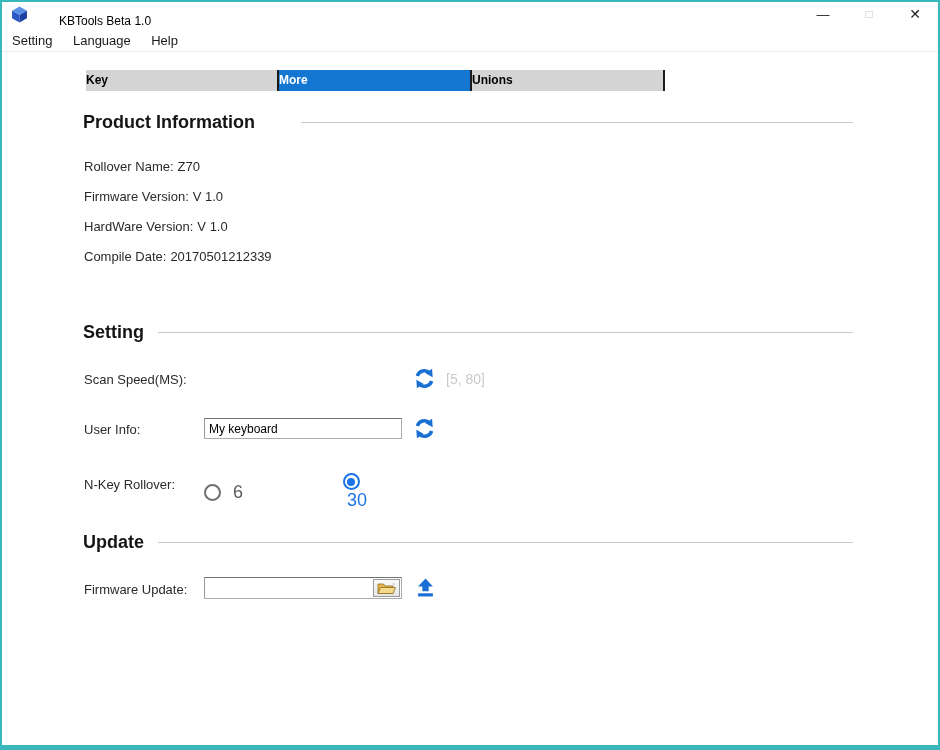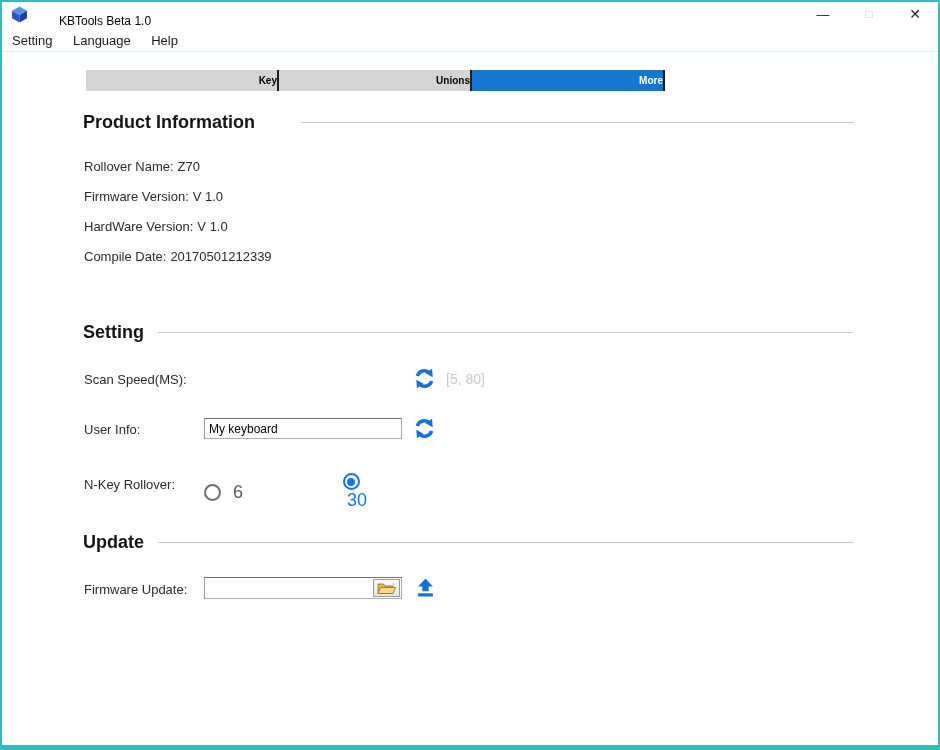--- a/index.html
+++ b/index.html
@@ -24,21 +24,21 @@
   .win-btn.max{color:#c9c9c9;font-size:12px;}
   .win-btn.close{font-size:14px;}
   
   .menubar{position:absolute;top:26px;left:0;right:0;height:23px;border-bottom:1px solid #e9eef3;}
   .menu-item{display:inline-block;margin-top:3px;padding:2px 6px;font-size:13px;color:#1a1a1a;}
   .menu-item:first-child{margin-left:4px;}
   .menu-item + .menu-item{margin-left:4px;}
   
   .tab-bar{position:absolute;left:84px;top:68px;width:579px;height:21px;display:flex;}
   .tab{flex:1;background:#d4d4d4;border-right:2px solid #1b1b1b;
-       font-size:10px;font-weight:bold;color:#000;text-align:right;line-height:21px;}
+       font-size:12px;font-weight:bold;color:#000;text-align:left;line-height:21px;}
   .tab.active{background:#1377d2;color:#ffffff;}
   
   .section-head{position:absolute;left:81px;right:85px;height:24px;display:flex;align-items:center;}
   .section-head .h{font-size:18px;font-weight:bold;color:#151515;white-space:nowrap;}
   .section-head .rule{flex:1;height:1px;background:#c8c8c8;margin-left:14px;}
   
   .info-row{position:absolute;left:82px;font-size:13px;color:#2a2a2a;line-height:16px;}
   .info-row .val{margin-left:4px;}
   
   .form-label{position:absolute;left:82px;font-size:13px;color:#2a2a2a;}
@@ -92,22 +92,22 @@
   </div>
 
   <div class="menubar">
     <span class="menu-item">Setting</span>
     <span class="menu-item">Language</span>
     <span class="menu-item">Help</span>
   </div>
 
   <div class="tab-bar">
     <div class="tab">Key</div>
+    <div class="tab active">More</div>
     <div class="tab">Unions</div>
-    <div class="tab active">More</div>
   </div>
 
   <div class="section-head" style="top:108px;gap:32px;">
     <span class="h">Product Information</span>
     <span class="rule"></span>
   </div>
 
   <div class="info-row" style="top:157px;">
     <span>Rollover Name:</span><span class="val">Z70</span>
   </div>

